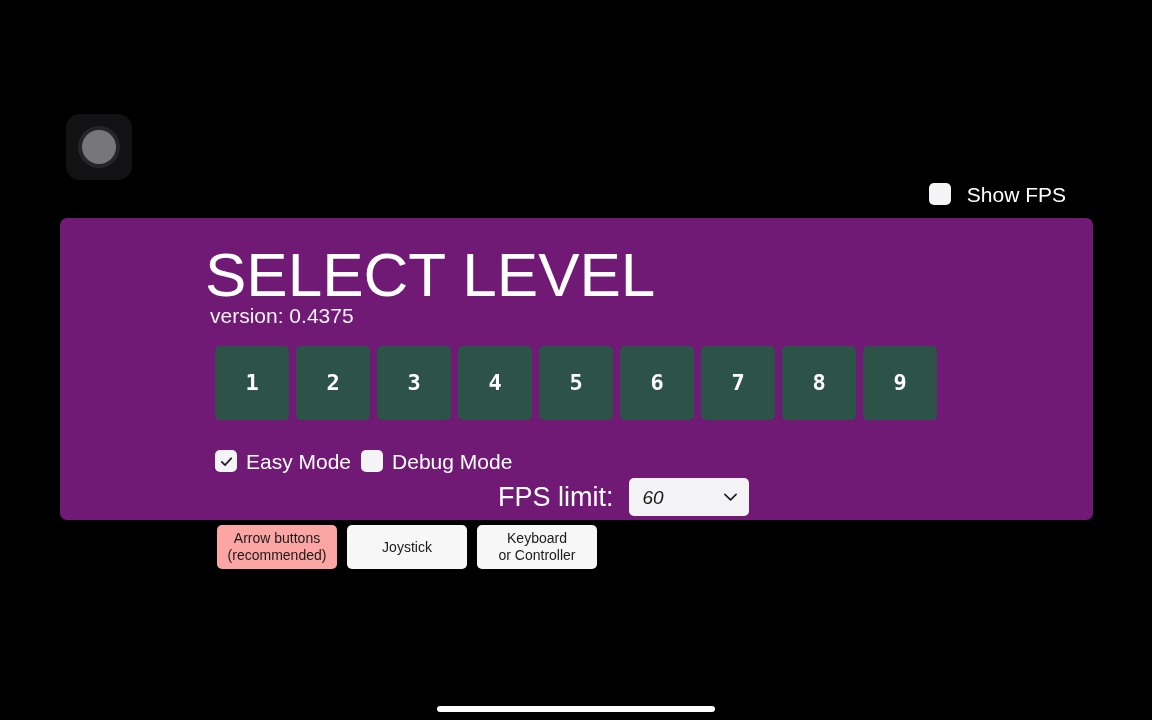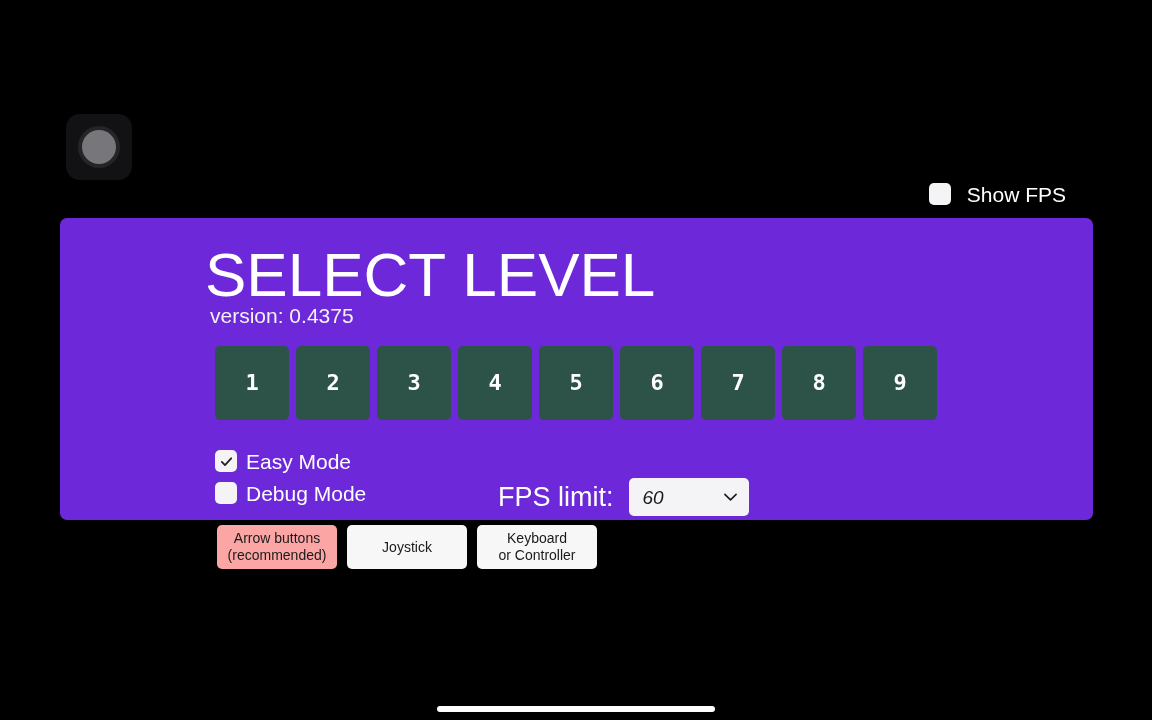--- a/index.html
+++ b/index.html
@@ -74,21 +74,21 @@
     white-space: nowrap;
   }
 
   
   #panel {
     position: absolute;
     left: 60px;
     top: 218px;
     width: 1033px;
     height: 302px;
-    background: #6d28d9;
+    background: #701a75;
     border-radius: 7px;
   }
 
   #page-title {
     position: absolute;
     left: 145px;
     top: 26px;
     color: #ffffff;
     font-size: 62px;
     line-height: 1;
@@ -147,21 +147,21 @@
   #options-row {
     position: absolute;
     left: 155px;
     top: 232px;
     display: flex;
     align-items: flex-start;
     gap: 0;
   }
   #mode-checks {
     display: flex;
-    flex-direction: column;
+    flex-direction: row;
     gap: 10px;
     width: 245px;
   }
   .mode-row {
     display: flex;
     align-items: center;
     gap: 9px;
   }
 
   #fps-limit-group {

